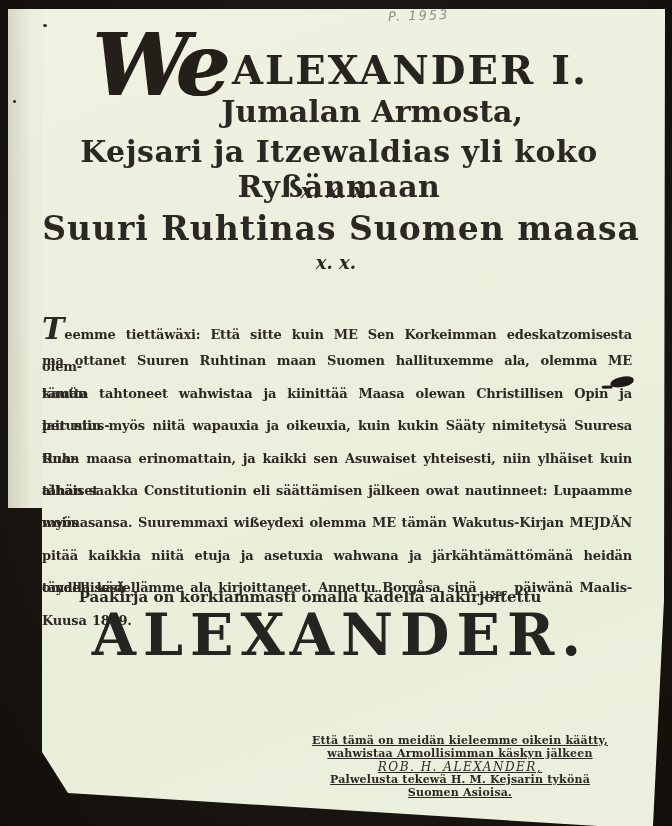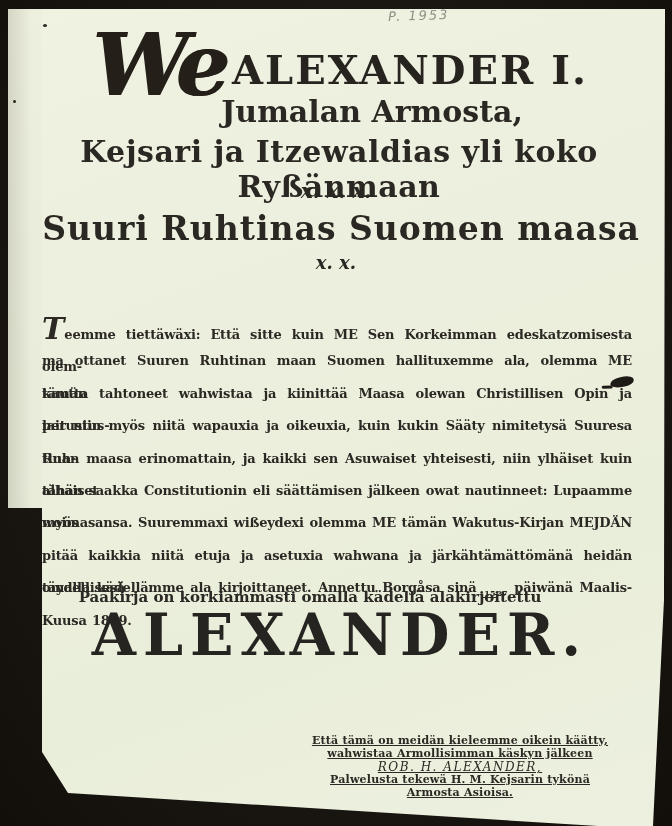--- a/index.html
+++ b/index.html
@@ -132,20 +132,20 @@
     </div>
 
     <div class="attestation">Pääkirja on korkiammasti omalla kädellä alakirjoitettu</div>
     <div class="signature">ALEXANDER.</div>
 
     <div class="footer-block">
       <div class="footer-line">Että tämä on meidän kieleemme oikein käätty,</div>
       <div class="footer-line">wahwistaa Armollisimman käskyn jälkeen</div>
       <div class="footer-name">ROB. H. ALEXANDER,</div>
       <div class="footer-line">Palwelusta tekewä H. M. Kejsarin tykönä</div>
-      <div class="footer-line">Armosta Asioisa.</div>
+      <div class="footer-line">Suomen Asioisa.</div>
     </div>
 
     <div class="ink-blot"></div>
     <div class="speck speck1"></div>
     <div class="speck speck2"></div>
   </div>
 </div>
 
 </body></html>

